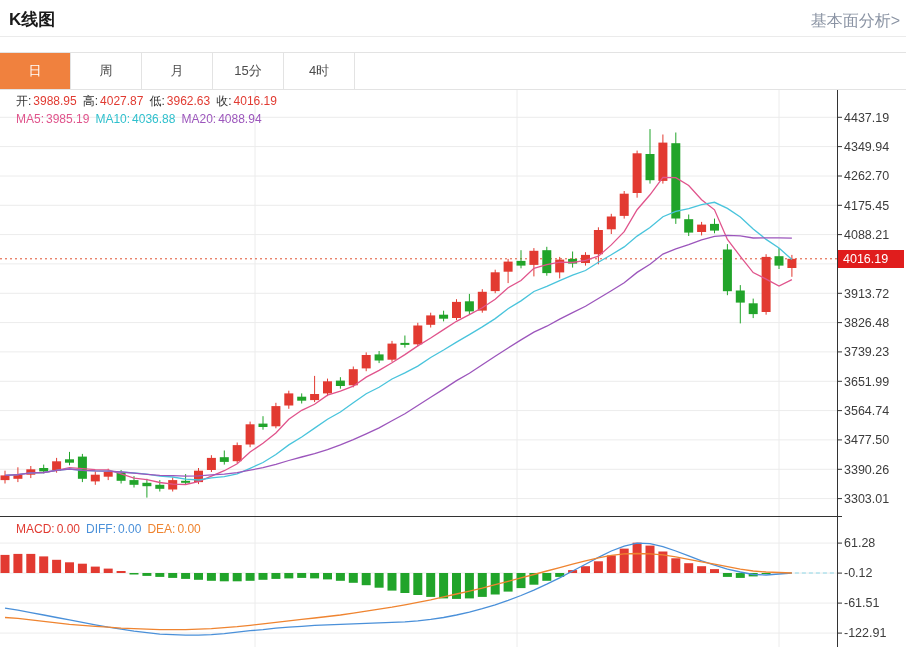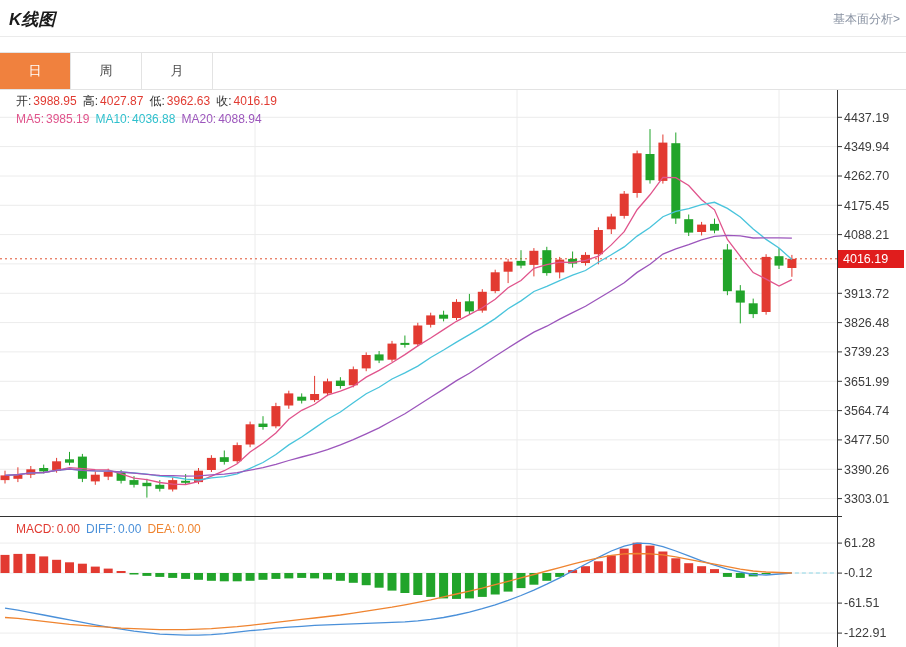--- a/index.html
+++ b/index.html
@@ -1,20 +1,20 @@
 <!DOCTYPE html>
 <html><head>
 <meta charset="utf-8">
 <style>
   html,body{margin:0;padding:0;background:#fff;}
   body{font-family:"Liberation Sans","DejaVu Sans",sans-serif;}
   #app{position:relative;width:906px;height:647px;background:#fff;overflow:hidden;}
   .header{position:absolute;left:0;top:0;width:906px;height:37px;border-bottom:1px solid #ebebeb;box-sizing:border-box;}
-  .title{position:absolute;left:9px;top:8px;font-size:17px;font-weight:bold;color:#1a1a1a;font-style:italic;}
-  .fund-link{position:absolute;right:6px;top:11px;font-size:12px;color:#8a93a3;cursor:pointer;}
+  .title{position:absolute;left:9px;top:8px;font-size:17px;font-weight:bold;color:#1a1a1a;}
+  .fund-link{position:absolute;right:6px;top:11px;font-size:16px;color:#8a93a3;cursor:pointer;}
   .tabbar{position:absolute;left:0;top:52px;width:906px;height:38px;box-sizing:border-box;border-top:1px solid #e3e3e3;border-bottom:1px solid #e3e3e3;display:flex;}
   .tab{width:71px;height:36px;line-height:36px;text-align:center;font-size:13px;color:#4c4c4c;border-right:1px solid #e3e3e3;cursor:pointer;box-sizing:border-box;background:#fff;}
   .tab.active{background:var(--accent,#f0813e);color:#fff;}
   #chart-svg{position:absolute;left:0;top:0;width:906px;height:647px;}
   .legend-row{position:absolute;left:16px;font-size:12px;white-space:nowrap;}
   .legend-row span{margin-right:6px;}
   .lg-label{color:#333;}
   .price-badge{position:absolute;left:838px;top:250px;width:66px;height:18px;background:#e01d1d;color:#fff;font-size:12.5px;line-height:18px;padding-left:5px;box-sizing:border-box;}
 </style>
 </head>
@@ -23,20 +23,22 @@
 <div id="app" style="--accent: #f0813e;">
   <div class="header">
     <div class="title">K线图</div>
     <div class="fund-link">基本面分析&gt;</div>
   </div>
 
   <div class="tabbar">
       <div class="tab active">日</div>
       <div class="tab">周</div>
       <div class="tab">月</div>
+      <div class="tab">15分</div>
+      <div class="tab">4时</div>
     </div>
 
   <svg id="chart-svg" xmlns="http://www.w3.org/2000/svg">
       <g>
         <line x1="255" y1="90" x2="255" y2="647" stroke="#ececec" stroke-width="1"></line>
         <line x1="517" y1="90" x2="517" y2="647" stroke="#ececec" stroke-width="1"></line>
         <line x1="779" y1="90" x2="779" y2="647" stroke="#ececec" stroke-width="1"></line>
         <line x1="0" y1="117.3" x2="837" y2="117.3" stroke="#ececec" stroke-width="1"></line>
         <line x1="0" y1="146.6" x2="837" y2="146.6" stroke="#ececec" stroke-width="1"></line>
         <line x1="0" y1="176.0" x2="837" y2="176.0" stroke="#ececec" stroke-width="1"></line>

